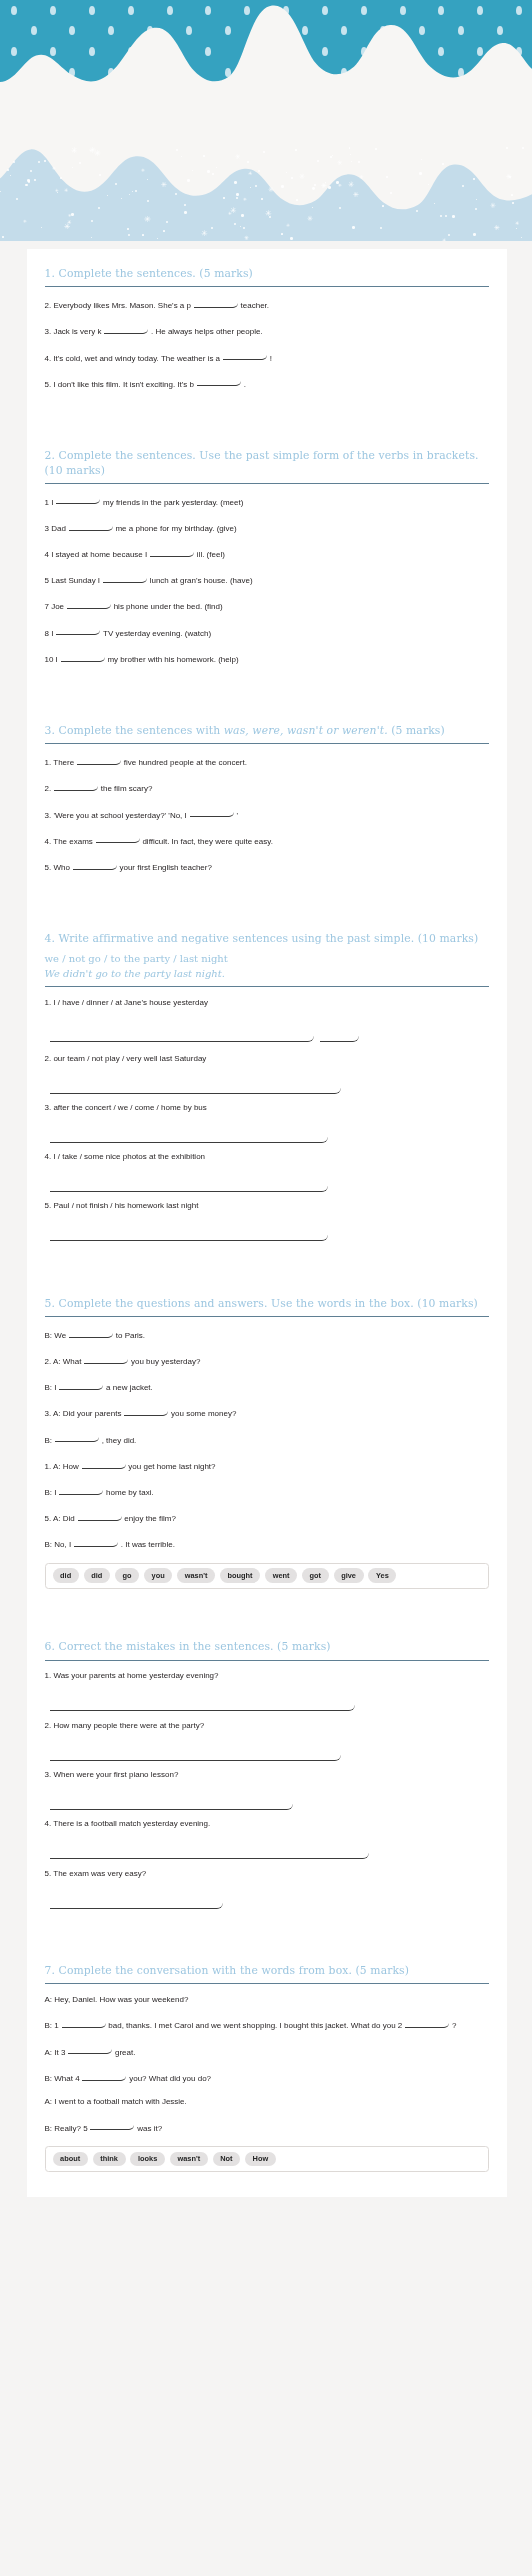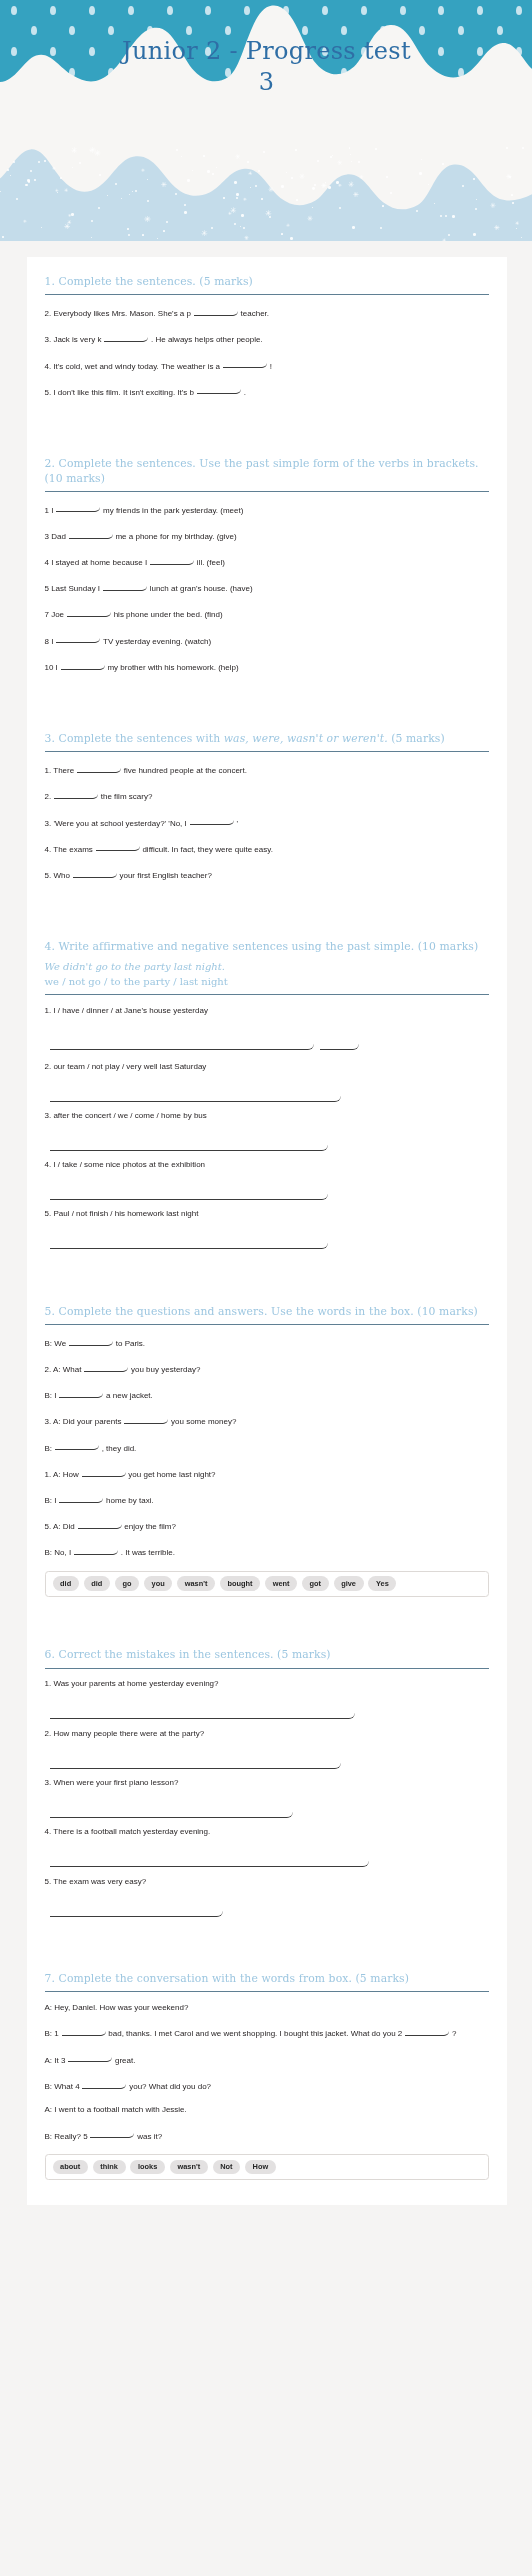--- a/index.html
+++ b/index.html
@@ -86,21 +86,21 @@
     font-size: 24px;
     line-height: 30.5px;
     color: #2f6ea5;
     letter-spacing: 0.3px;
     z-index: 5;
   }
 
   
   .card {
     position: relative;
-    margin: 16px auto;
+    margin: 8px auto;
     width: 480px;
     background: #ffffff;
     padding: 0 0 21px 0;
     box-sizing: border-box;
     z-index: 3;
   }
   .inner {
     padding: 0 18px;
   }
 
@@ -426,24 +426,20 @@
         <span class="flake" style="width: 2.2px; height: 2.2px; left: 380px; top: 97px;"></span>
         <span class="star" style="left: 307px; top: 86px; font-size: 7.2px;">✳</span>
         <span class="flake" style="width: 2.3px; height: 2.3px; left: 211px; top: 97px;"></span>
         <span class="flake" style="width: 2.1px; height: 2.1px; left: 522px; top: 17px;"></span>
         <span class="flake" style="width: 1.1px; height: 1.1px; left: 521px; top: 107px;"></span>
         <span class="flake" style="width: 2.6px; height: 2.6px; left: 419px; top: 42px;"></span>
         <span class="star" style="left: 52px; top: 36px; font-size: 4.7px;">✳</span>
         <span class="star" style="left: 64px; top: 94px; font-size: 7.5px;">✳</span>
       </div>
 
-    <div class="title">
-      <div>Junior 2 - Progress test</div>
-      <div>3</div>
-    </div>
   </div>
 
   <div class="card">
     <div class="inner">
 
       <div class="section">
         <h2 class="section-title">1. Complete the sentences. (5 marks)</h2>
         <hr class="rule">
 
 
@@ -481,22 +477,22 @@
         <span class="q"><span>2.</span><span class="blank b-md"></span><span>the film scary?</span></span>
         <span class="q"><span>3. 'Were you at school yesterday?' 'No, I</span><span class="blank b-md"></span><span>'</span></span>
         <span class="q"><span>4. The exams</span><span class="blank b-md"></span><span>difficult. In fact, they were quite easy.</span></span>
         <span class="q"><span>5. Who</span><span class="blank b-md"></span><span>your first English teacher?</span></span>
       </div>
 
       <div class="spacer-lg"></div>
 
       <div class="section">
         <h2 class="section-title">4. Write affirmative and negative sentences using the past simple. (10 marks)</h2>
+        <p class="example-line">we / not go / to the party / last night</p>
         <p class="example-line answer">We didn't go to the party last night.</p>
-        <p class="example-line">we / not go / to the party / last night</p>
         <hr class="rule">
 
         <span class="q tight">1. I / have / dinner / at Jane's house yesterday</span>
         <span class="answer-row"><span class="answer-rule ar-1" style="display:inline-block"></span><span class="answer-rule ar-2"></span></span>
 
         <span class="q tight">2. our team / not play / very well last Saturday</span>
         <span class="answer-rule ar-3"></span>
 
         <span class="q tight">3. after the concert / we / come / home by bus</span>
         <span class="answer-rule ar-4"></span>

